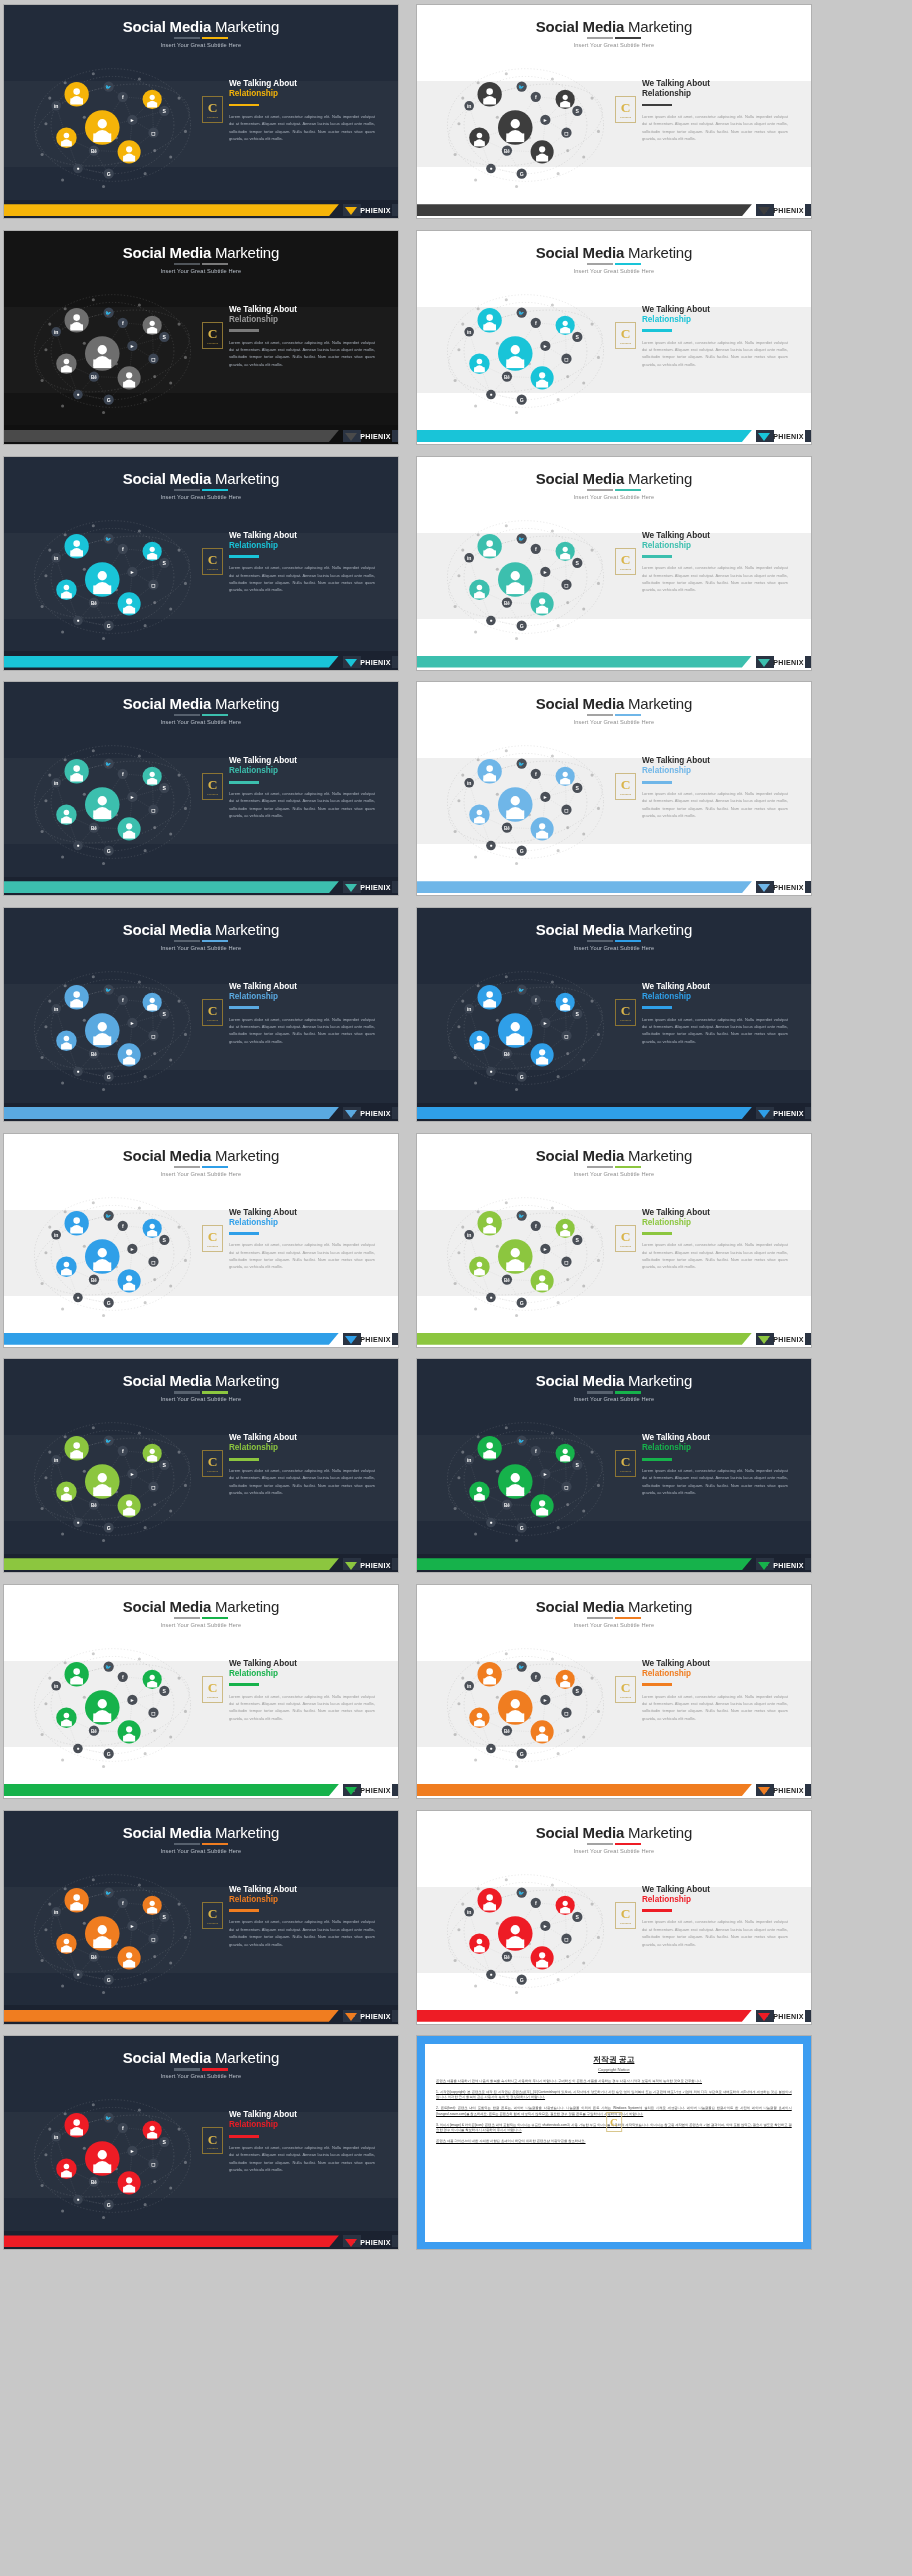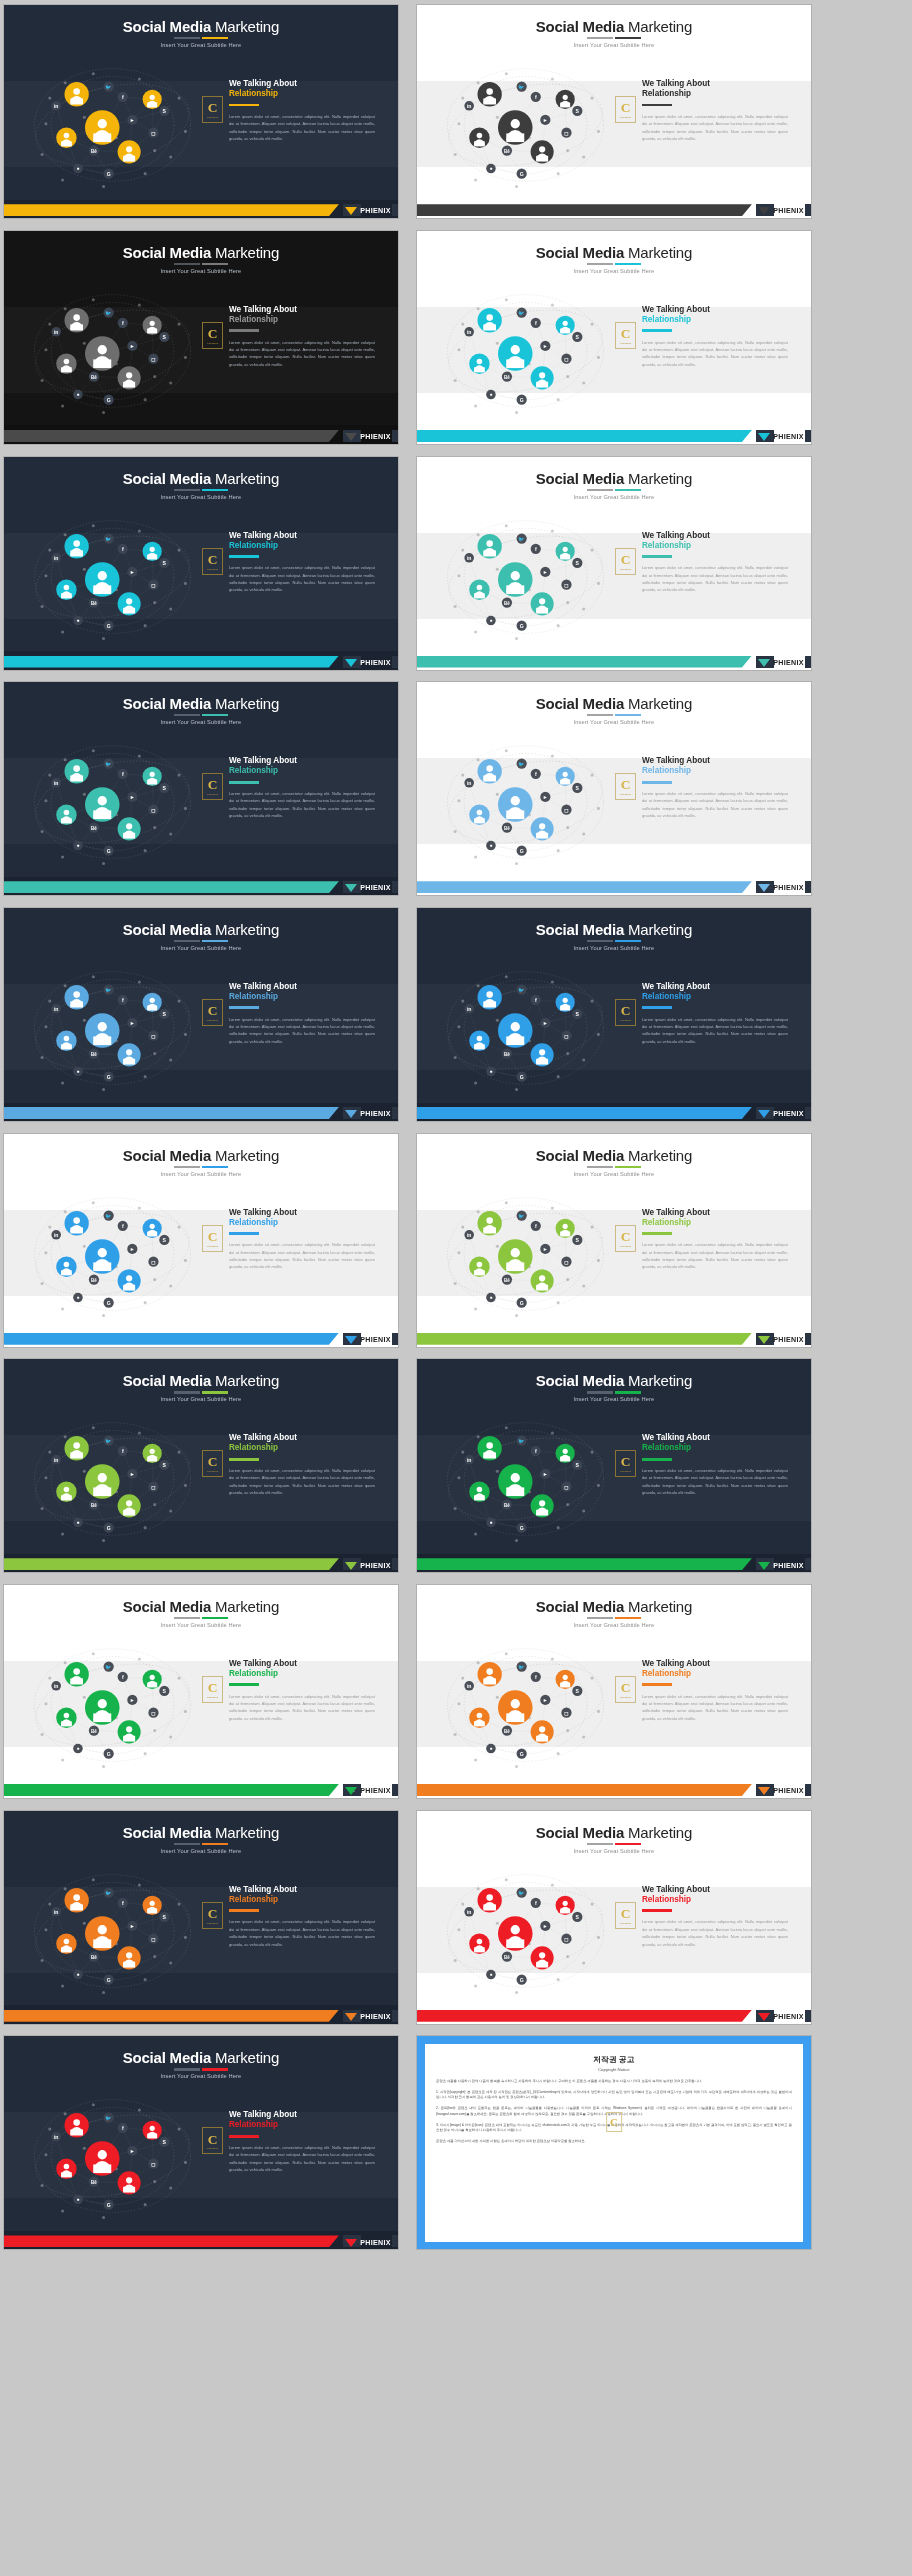--- a/index.html
+++ b/index.html
@@ -121,21 +121,21 @@
   .logo .nm{ font-size:7.1px; font-weight:bold; letter-spacing:0.3px; }
   .dark .logo .nm,.black .logo .nm{ color:#ffffff; }
   .white .logo .nm{ color:#222222; }
   .endcap{
     position:absolute; right:-5.7px; bottom:2.1px; width:11.4px; height:12px;
     background:#2a3342;
   }
 
   
   .copyslide{ background:#3c9df1; padding:7.8px; }
-  .cpaper{ background:#fff; width:100%; height:100%; padding:10px 11.4px; overflow:hidden; position:relative;}
+  .cpaper{ background:#fff; width:100%; height:100%; padding:10px 11.4px; overflow:hidden; position:relative;text-decoration:underline;}
   .ctitle{ text-align:center; font-size:7.8px; font-weight:bold; color:#222; }
   .csub{ text-align:center; font-size:4.3px; color:#555; margin:1.4px 0 7.1px; }
   .cp{ font-size:3.3px; line-height:1.75; color:#444; margin-bottom:5px; text-align:justify; }
   .cbadge{
     position:absolute; left:50%; top:68px; transform:translateX(-50%);
     width:15.7px;height:20px;border:0.7px solid #d9c78e;
     display:flex;align-items:center;justify-content:center;
     font-family:"Liberation Serif",serif;font-weight:bold;font-size:10.7px;color:#d9b44a;
   }
 </style>

